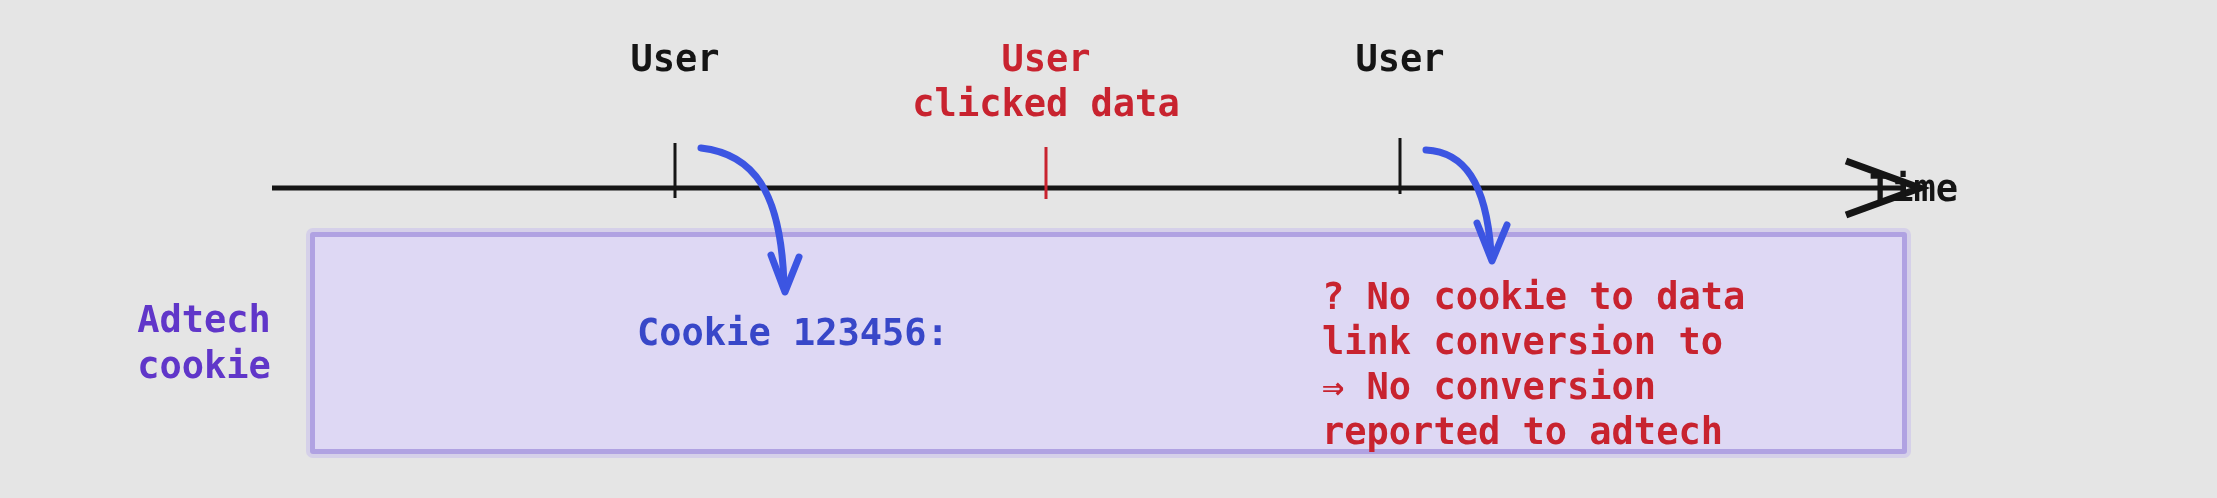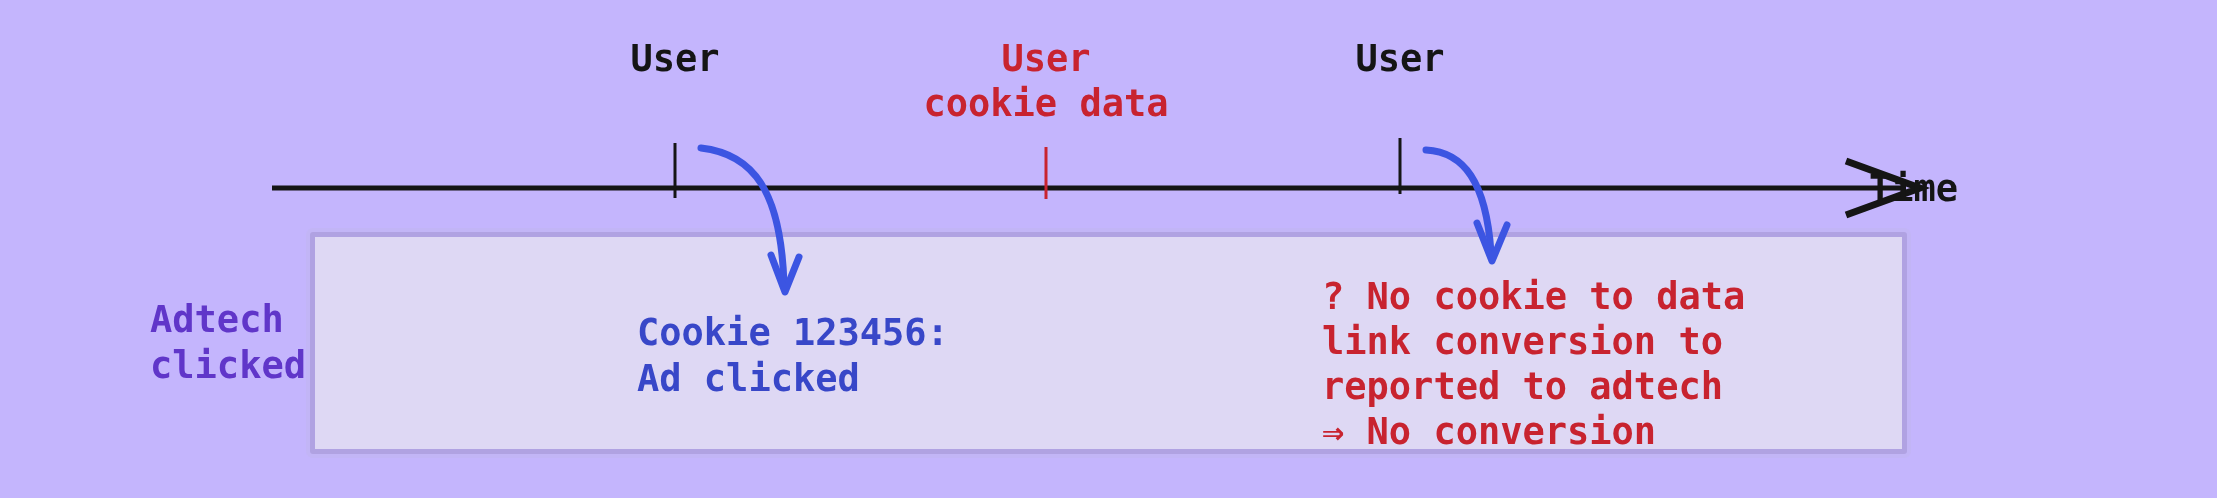--- a/index.html
+++ b/index.html
@@ -1,20 +1,20 @@
 <!DOCTYPE html>
 <html><head>
 <meta charset="utf-8">
 <style>
   html, body { margin: 0; padding: 0; background: #ffffff; }
   .canvas {
     position: relative;
     width: 2217px;
     height: 498px;
-    background: #c4b5fd;
+    background: #e5e5e5;
     overflow: hidden;
     font-family: "DejaVu Sans Mono", "Liberation Mono", monospace;
     font-weight: 700;
   }
   .layer { position: absolute; left: 0; top: 0; }
   .txt { position: absolute; white-space: nowrap; font-weight: 700; }
   .event-label {
     top: 36px;
     transform: translateX(-50%);
     text-align: center;
@@ -24,24 +24,23 @@
   }
   .event-label.cleared { color: #c8232f; }
   .time-label {
     left: 1869px; top: 166px;
     font-size: 37px; line-height: 45px;
     color: #151515;
   }
   .server-label {
     left: 204px; top: 297px;
     transform: translateX(-50%);
-    text-align: left;
+    text-align: center;
     font-size: 37px; line-height: 46px;
     color: #6036c9;
-    margin-left: 24px;
   }
   .adtech-box {
     position: absolute;
     left: 310px; top: 232px;
     width: 1597px; height: 222px;
     box-sizing: border-box;
     background: #ded8f4;
     border: 5px solid #b0a2e2;
     border-radius: 3px;
     box-shadow: 0 0 0 4px rgba(193, 181, 238, 0.45);
@@ -80,39 +79,38 @@
     <path d="M 1426 150 C 1464 152 1486 182 1491 252" fill="none" stroke-width="7" stroke-linecap="round" stroke="#3c55e2"></path>
     <polyline points="1477,223 1492,261 1507,225" fill="none" stroke-width="7" stroke-linecap="round" stroke-linejoin="round" stroke="#3c55e2"></polyline>
   </svg>
 
   <div class="txt event-label" style="left:675px">
     <span class="ln">User</span>
   </div>
 
   <div class="txt event-label cleared" style="left:1046px">
     <span class="ln">User</span>
-    <span class="ln">cookie data</span>
+    <span class="ln">clicked data</span>
   </div>
 
   <div class="txt event-label" style="left:1400px">
     <span class="ln">User</span>
   </div>
 
   <div class="txt time-label">Time</div>
 
   <div class="txt server-label">
     <span class="ln">Adtech</span>
-    <span class="ln">clicked</span>
+    <span class="ln">cookie</span>
   </div>
 
   <div class="txt cookie-note">
     <span class="ln">Cookie 123456:</span>
-    <span class="ln">Ad clicked</span>
   </div>
 
   <div class="txt no-cookie-note">
     <span class="ln">? No cookie to data</span>
     <span class="ln">link conversion to</span>
+    <span class="ln">⇒ No conversion</span>
     <span class="ln">reported to adtech</span>
-    <span class="ln">⇒ No conversion</span>
   </div>
 
 </div>
 
 </body></html>

